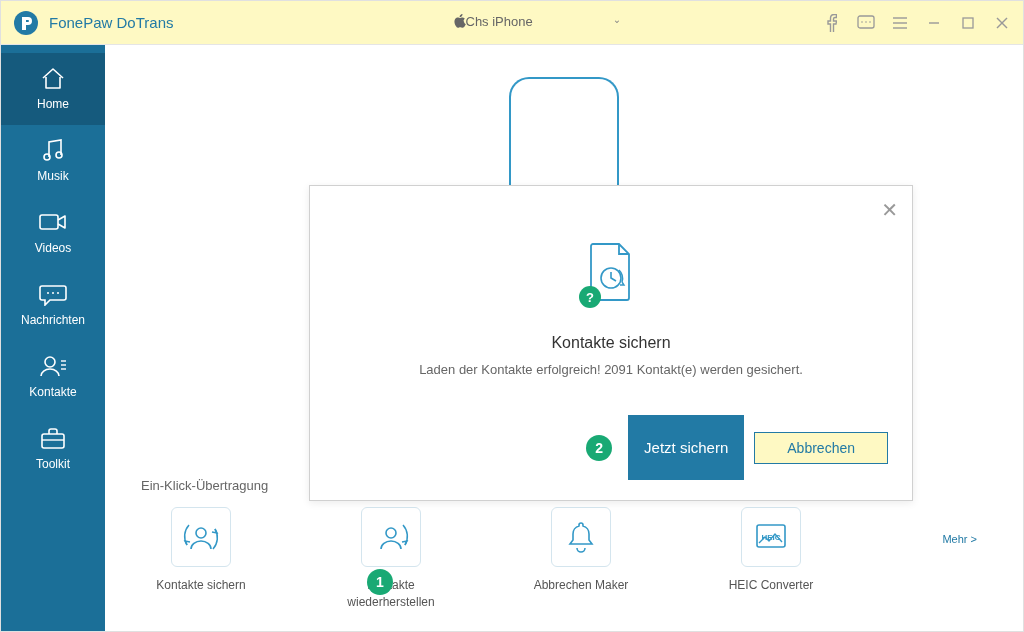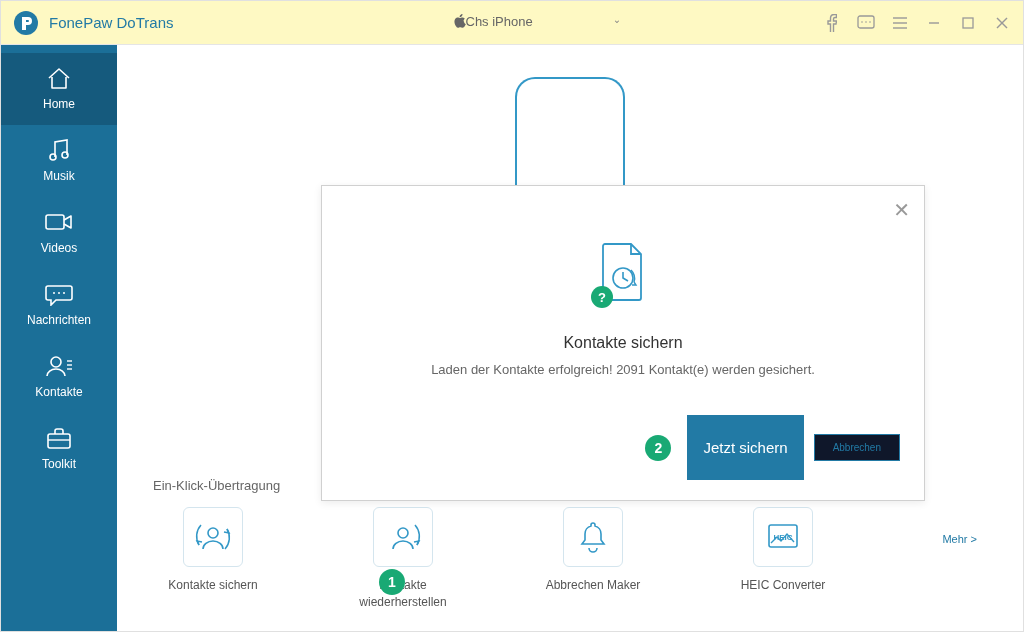--- a/index.html
+++ b/index.html
@@ -13,21 +13,21 @@
     .app-title { color: #227aa5; font-size: 15px; font-weight: 400; }
     .device-select { margin-left: 280px; display: flex; color: #666; font-size: 13px; cursor: pointer; }
     .chevron-down { font-size: 10px; color: #888; margin-left: 80px; }
     .titlebar-right { margin-left: auto; display: flex; align-items: center; gap: 16px; }
     .titlebar-icon { width: 18px; height: 18px; color: #999; cursor: pointer; display:flex; align-items:center; justify-content:center; }
     
     
     .body { flex: 1; display: flex; overflow: hidden; }
     
     
-    .sidebar { width: 116px; background: #1b6f98; display: flex; flex-direction: column; padding-top: 8px; }
+    .sidebar { width: 104px; background: #1b6f98; display: flex; flex-direction: column; padding-top: 8px; }
     .sidebar-item { display: flex; flex-direction: column; align-items: center; justify-content: center; color: #fff; font-size: 12px; padding: 12px 0 14px; cursor: pointer; gap: 6px; }
     .sidebar-item.active { background: #155a7d; }
     .sidebar-icon { width: 30px; height: 26px; display:flex; align-items:center; justify-content:center; }
     
     
     .main { flex: 1; position: relative; background: #fff; padding: 30px 36px 20px; display:flex; flex-direction:column; }
     .device-outline { position:absolute; left:50%; top:32px; transform:translateX(-50%); width:110px; height:220px; border:2px solid #3398c7; border-radius:20px 20px 0 0; border-bottom:none; }
     
     .section-label { color:#666; font-size:13px; margin-top:auto; margin-bottom:14px; }
     
@@ -44,21 +44,21 @@
     
     .modal { position:absolute; left:204px; top:140px; width:604px; height:316px; background:#fff; border:1px solid #d0d0d0; box-shadow:0 2px 8px rgba(0,0,0,0.08); padding:16px 24px 20px; display:flex; flex-direction:column; }
     .modal-close { position:absolute; right:14px; top:12px; font-size:20px; color:#999; cursor:pointer; font-weight:300; }
     .modal-illustration { display:flex; justify-content:center; margin-top:40px; margin-bottom:28px; position:relative; }
     .file-icon { position:relative; }
     .file-badge { position:absolute; left:-8px; bottom:-2px; width:22px; height:22px; background:#19a974; border-radius:50%; display:flex; align-items:center; justify-content:center; color:#fff; font-size:13px; font-weight:bold; }
     .modal-title { text-align:center; color:#333; font-size:16px; margin-bottom:10px; }
     .modal-desc { text-align:center; color:#666; font-size:13px; }
     .modal-actions { margin-top:auto; display:flex; justify-content:flex-end; align-items:center; gap:10px; }
     .btn-primary { background:#227aa5; color:#fff; border:none; padding:24px 16px; font-size:15px; cursor:pointer; }
-    .btn-secondary { background:#0f172a; color:#227aa5; border:1px solid #227aa5; padding:7px 18px; font-size:10px; cursor:pointer; }
+    .btn-secondary { background:#fef9c3; color:#227aa5; border:1px solid #227aa5; padding:7px 32px; font-size:14px; cursor:pointer; }
     .badge-2 { position:static; margin-right:6px; }
   </style>
 </head>
 <body>
 
 <div class="app">
 
   <div class="titlebar">
     <div class="logo">
       <span class="logo-icon">

